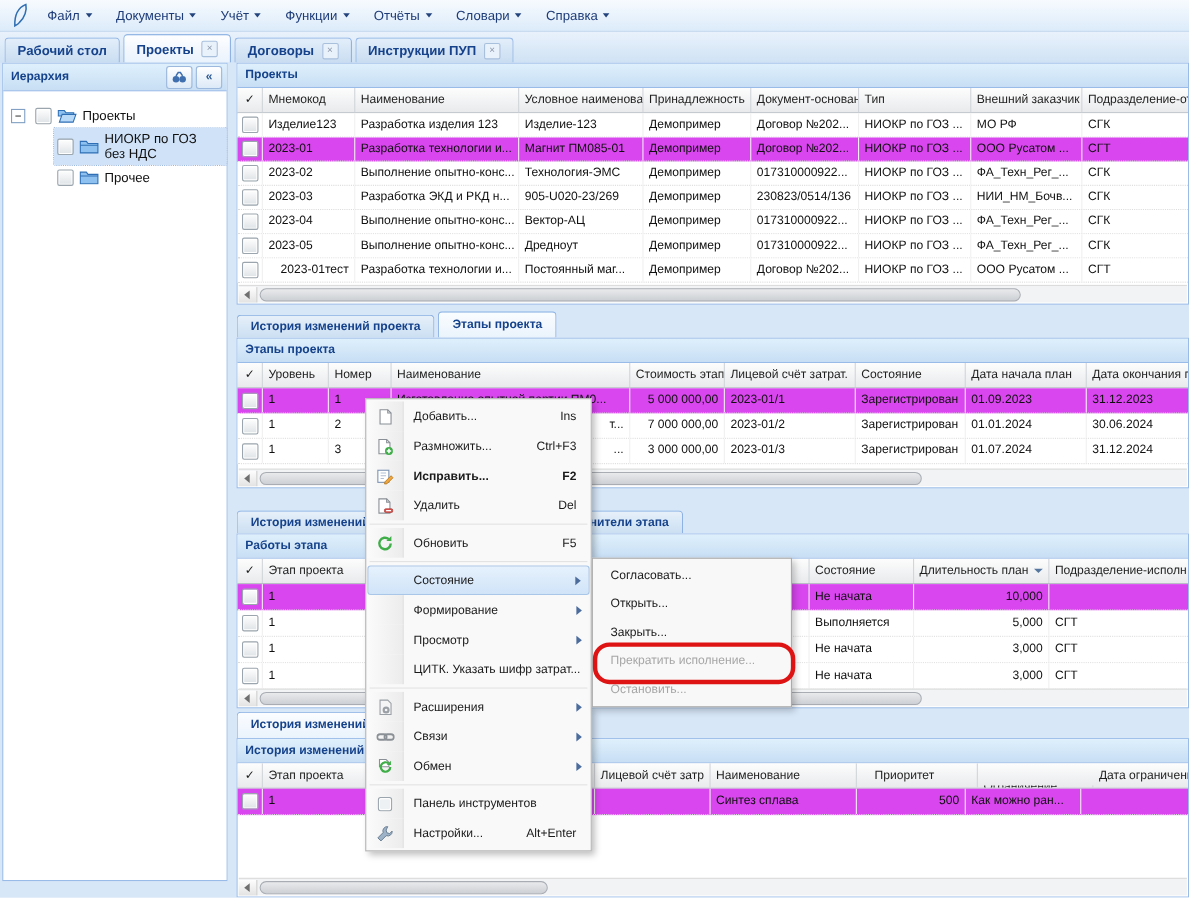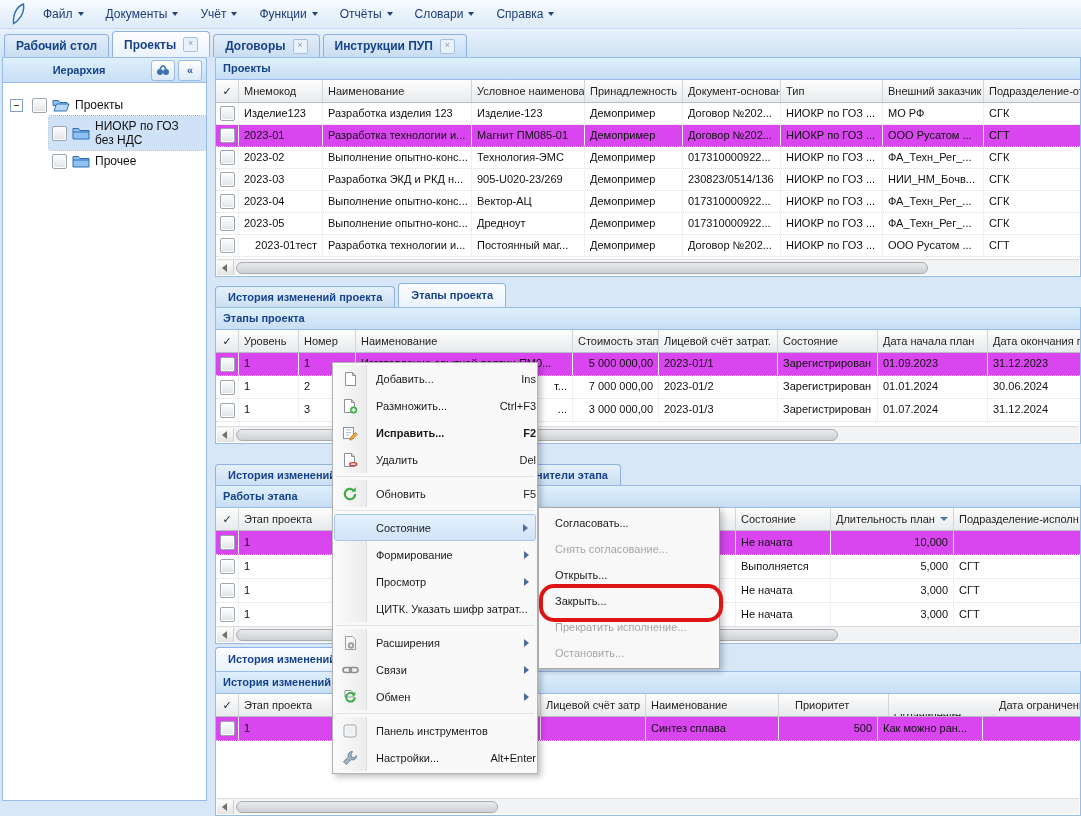--- a/index.html
+++ b/index.html
@@ -23,21 +23,21 @@
     border:1px solid #8db2e3;border-bottom:none;border-radius:4px 4px 0 0;
     background:linear-gradient(#e3eefa,#c9ddf1);color:#15428b;font-weight:bold;
     font-size:12px;margin-right:3px;}
   .wtab.active{height:25px;background:linear-gradient(#fefeff,#e9f2fc);}
   .tclose{width:13px;height:13px;line-height:11px;text-align:center;border-radius:2px;
     color:#8b98ab;border:1px solid #a9c0dd;background:#e9f1fa;font-size:9px;font-weight:normal;}
   
   .sidebar{position:absolute;left:2px;top:57px;width:205px;height:744px;
     background:#fff;border:1px solid #99bbe8;box-sizing:border-box;}
   .side-hdr{height:24px;display:flex;align-items:center;padding:0 4px 0 7px;
-    background:linear-gradient(#dff0fc,#c7def4);border-bottom:1px solid #99bbe8;text-align:center;}
+    background:linear-gradient(#dff0fc,#c7def4);border-bottom:1px solid #99bbe8;}
   .side-title{flex:1;font-weight:bold;color:#15428b;}
   .sbtn{width:22px;height:19px;border:1px solid #9cb8dc;border-radius:3px;
     background:linear-gradient(#ffffff,#dce9f7);display:flex;align-items:center;
     justify-content:center;margin-left:3px;color:#2d5a94;font-weight:bold;font-size:11px;}
   .tree{padding-top:8px;}
   .tnode{display:flex;align-items:center;height:28px;font-size:12px;color:#111;}
   .exp{width:11px;height:11px;border:1px solid #81a0c3;background:#fff;
     display:inline-flex;align-items:center;justify-content:center;margin-right:6px;flex:none;}
   .exp::after{content:'';width:5px;height:1px;background:#444;}
   .nodebody{display:flex;align-items:center;gap:5px;padding:3px 6px 3px 3px;border-radius:2px;}
@@ -83,21 +83,21 @@
     border:1px solid #b4b4b4;padding:2px 1px;box-sizing:border-box;
     box-shadow:3px 3px 6px rgba(0,0,0,.25);}
   .mitem{display:flex;align-items:center;height:27px;}
   .mitem.bold{font-weight:bold;}
   .mitem.hl{background:linear-gradient(#e6f1fd,#d0e4f8);border:1px solid #a9c6e8;
     border-radius:3px;height:25px;}
   .micon{width:32px;height:100%;display:flex;align-items:center;justify-content:center;
     background:linear-gradient(to right,#fbfbfb,#ececec);border-right:1px solid #ddd;flex:none;}
   .mitem.hl .micon{background:transparent;border-right:none;}
   .mlabel{padding-left:9px;color:#1a1a1a;}
-  .mshort{margin-left:auto;color:#1a1a1a;}
+  .mshort{margin-left:auto;padding-right:12px;color:#1a1a1a;}
   .marrow{margin-left:auto;margin-right:7px;border-left:5px solid #4c6c9c;
     border-top:4px solid transparent;border-bottom:4px solid transparent;}
   .msep{height:1px;background:#e3e3e3;margin:3px 2px;}
   
   .smenu{position:absolute;left:538px;top:507px;width:182px;z-index:21;background:#f8f8f8;
     border:1px solid #ababab;padding:2px;box-sizing:border-box;
     box-shadow:3px 3px 6px rgba(0,0,0,.22);}
   .sitem{height:26px;display:flex;align-items:center;padding:0 14px;color:#1a1a1a;}
   .sitem.dis{color:#a6a6a6;}
   
@@ -685,21 +685,20 @@
             <path d="M10.5 1.5a4 4 0 0 0-4.2 5.4L1.5 11.7l2.8 2.8 4.8-4.8a4 4 0 0 0 5.4-4.2l-2.3 2.3-2.5-.7-.7-2.5z" fill="#9fb3c8" stroke="#6b7f94" stroke-width=".9"></path>
           </svg>
         </span>
         <span class="mlabel">Настройки...</span>
         <span class="mshort">Alt+Enter</span>
       </div>
     </div>
 
   <div class="smenu" id="smenu">
       <div class="sitem">Согласовать...</div>
-      <div class="sitem dis">Снять согласование...</div>
       <div class="sitem">Открыть...</div>
       <div class="sitem">Закрыть...</div>
       <div class="sitem dis">Прекратить исполнение...</div>
       <div class="sitem dis">Остановить...</div>
     </div>
 
   <div class="ring" id="ring" style="border-color: rgb(222, 20, 20);"></div>
 
 </div>
 

